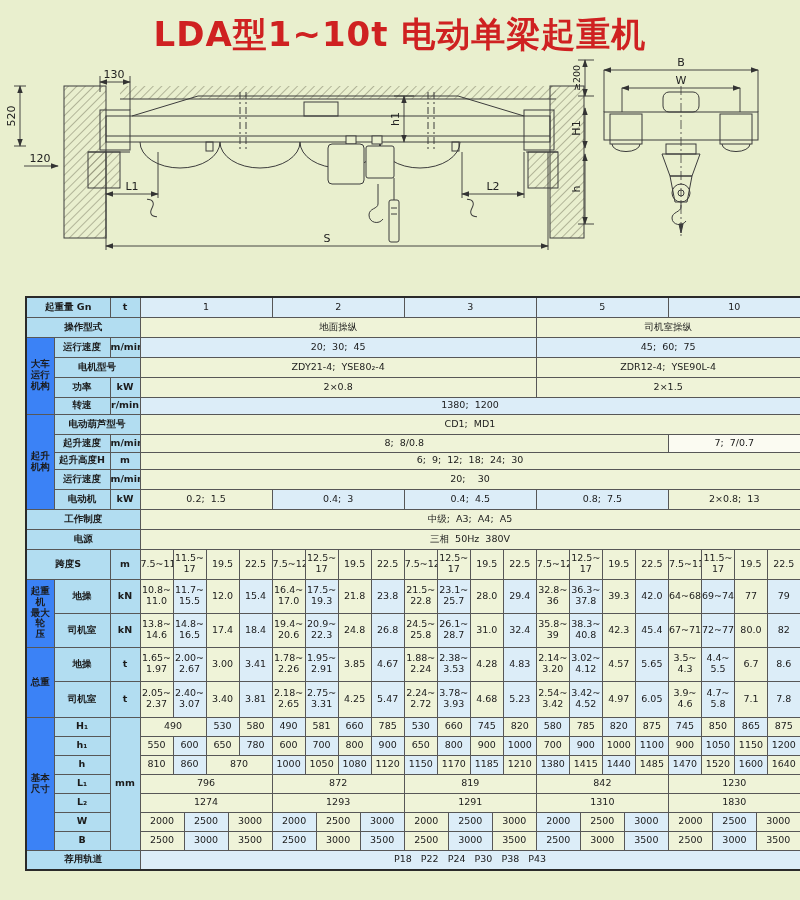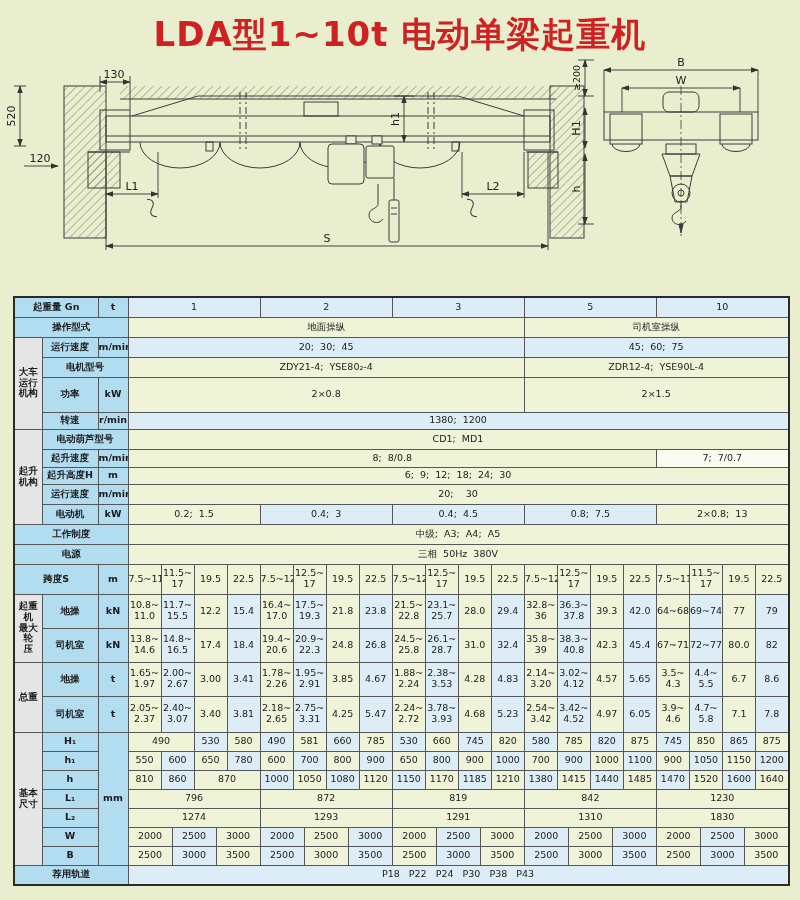--- a/index.html
+++ b/index.html
@@ -6,31 +6,31 @@
   body{
     width:800px;height:900px;position:relative;overflow:hidden;
     background:#e9efce;
     font-family:"DejaVu Sans",sans-serif;
   }
   .title{
     position:absolute;top:12px;left:0;width:100%;text-align:center;
     font-size:34px;font-weight:bold;color:#cf2121;letter-spacing:1px;
   }
   svg.drawing{position:absolute;top:52px;left:0}
-  .tablewrap{position:absolute;left:13px;top:296px}
+  .tablewrap{position:absolute;left:25px;top:296px}
   table.spec{
     border-collapse:collapse;table-layout:fixed;width:774px;
     border:2px solid #2a2a2a;background:#fbfbf2;
   }
   table.spec td{
     border:1px solid #575757;text-align:center;vertical-align:middle;
     padding:0;color:#1b1b1b;overflow:hidden;white-space:pre-wrap;
     font-size:9.5px;line-height:1.15;
   }
-  td.cell-cat{background:#e5e5e5;font-size:8.5px;font-weight:700;line-height:1.55;color:#12344f;white-space:pre}
+  td.cell-cat{background:#3b82f6;font-size:8.5px;font-weight:700;line-height:1.55;color:#12344f;white-space:pre}
   td.cell-lab{background:#b2ddf1;font-size:10.5px;font-weight:700;color:#12344f}
   td.cell-u{background:#b2ddf1;font-size:9px;font-weight:700;color:#12344f}
   td.cell-y{background:#eff3d8}
   td.cell-b{background:#dcedf8}
   td.cell-w{background:#fbfbf2}
   td.gs{border-left:2px solid #2a2a2a}
 </style>
 </head>
 <body>
 
@@ -239,21 +239,21 @@
           <td class="cell-lab" colspan="1">运行速度</td>
           <td class="cell-u" colspan="1">m/min</td>
           <td class="cell-b" colspan="36">20;  30;  45</td>
           <td class="gs cell-b" colspan="24">45;  60;  75</td>
         </tr>
         <tr style="height: 20px;">
           <td class="cell-lab" colspan="2">电机型号</td>
           <td class="cell-y" colspan="36">ZDY21-4;  YSE80₂-4</td>
           <td class="gs cell-y" colspan="24">ZDR12-4;  YSE90L-4</td>
         </tr>
-        <tr style="height: 35px;">
+        <tr style="height: 20px;">
           <td class="cell-lab" colspan="1">功率</td>
           <td class="cell-u" colspan="1">kW</td>
           <td class="cell-y" colspan="36">2×0.8</td>
           <td class="gs cell-y" colspan="24">2×1.5</td>
         </tr>
         <tr style="height: 17px;">
           <td class="cell-lab" colspan="1">转速</td>
           <td class="cell-u" colspan="1">r/min</td>
           <td class="cell-b" colspan="60">1380;  1200</td>
         </tr>
@@ -328,21 +328,21 @@
         <tr style="height: 34px;">
           <td class="cell-cat" colspan="1" rowspan="2">起重机
 最大轮
 压</td>
           <td class="cell-lab" colspan="1">地操</td>
           <td class="cell-u" colspan="1">kN</td>
           <td class="cell-y" colspan="3">10.8~
 11.0</td>
           <td class="cell-b" colspan="3">11.7~
 15.5</td>
-          <td class="cell-y" colspan="3">12.2</td>
+          <td class="cell-y" colspan="3">12.0</td>
           <td class="cell-b" colspan="3">15.4</td>
           <td class="gs cell-y" colspan="3">16.4~
 17.0</td>
           <td class="cell-b" colspan="3">17.5~
 19.3</td>
           <td class="cell-y" colspan="3">21.8</td>
           <td class="cell-b" colspan="3">23.8</td>
           <td class="gs cell-y" colspan="3">21.5~
 22.8</td>
           <td class="cell-b" colspan="3">23.1~

